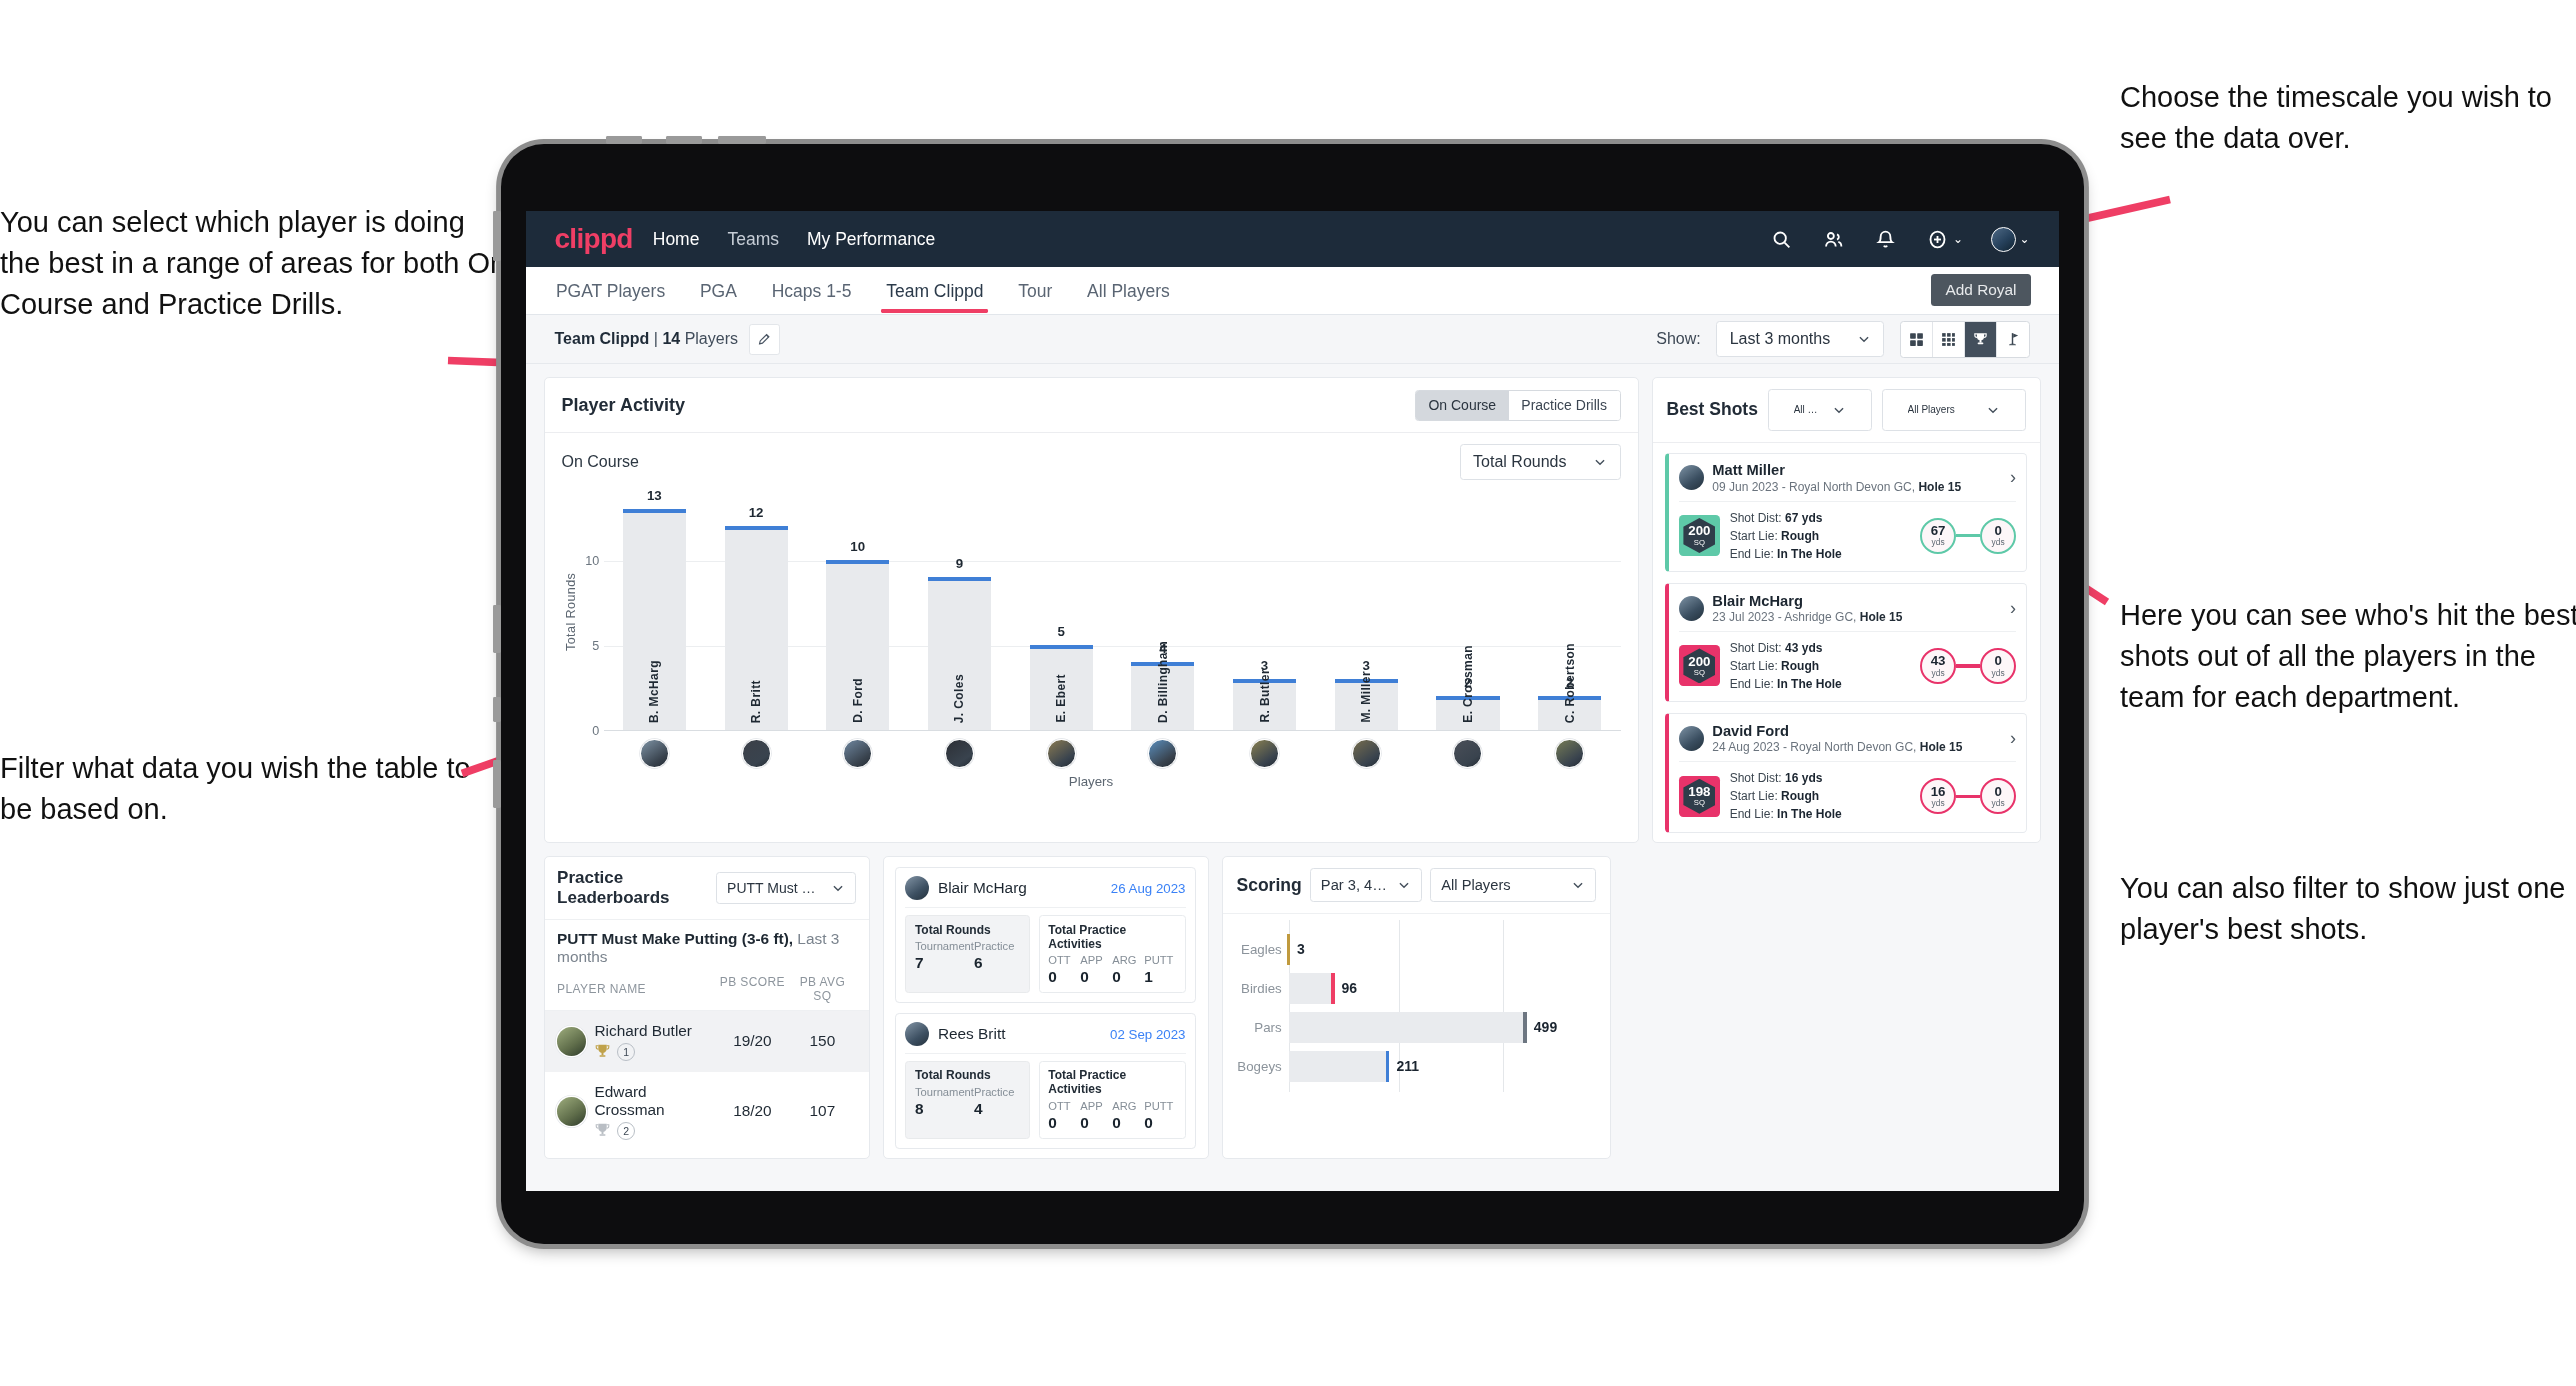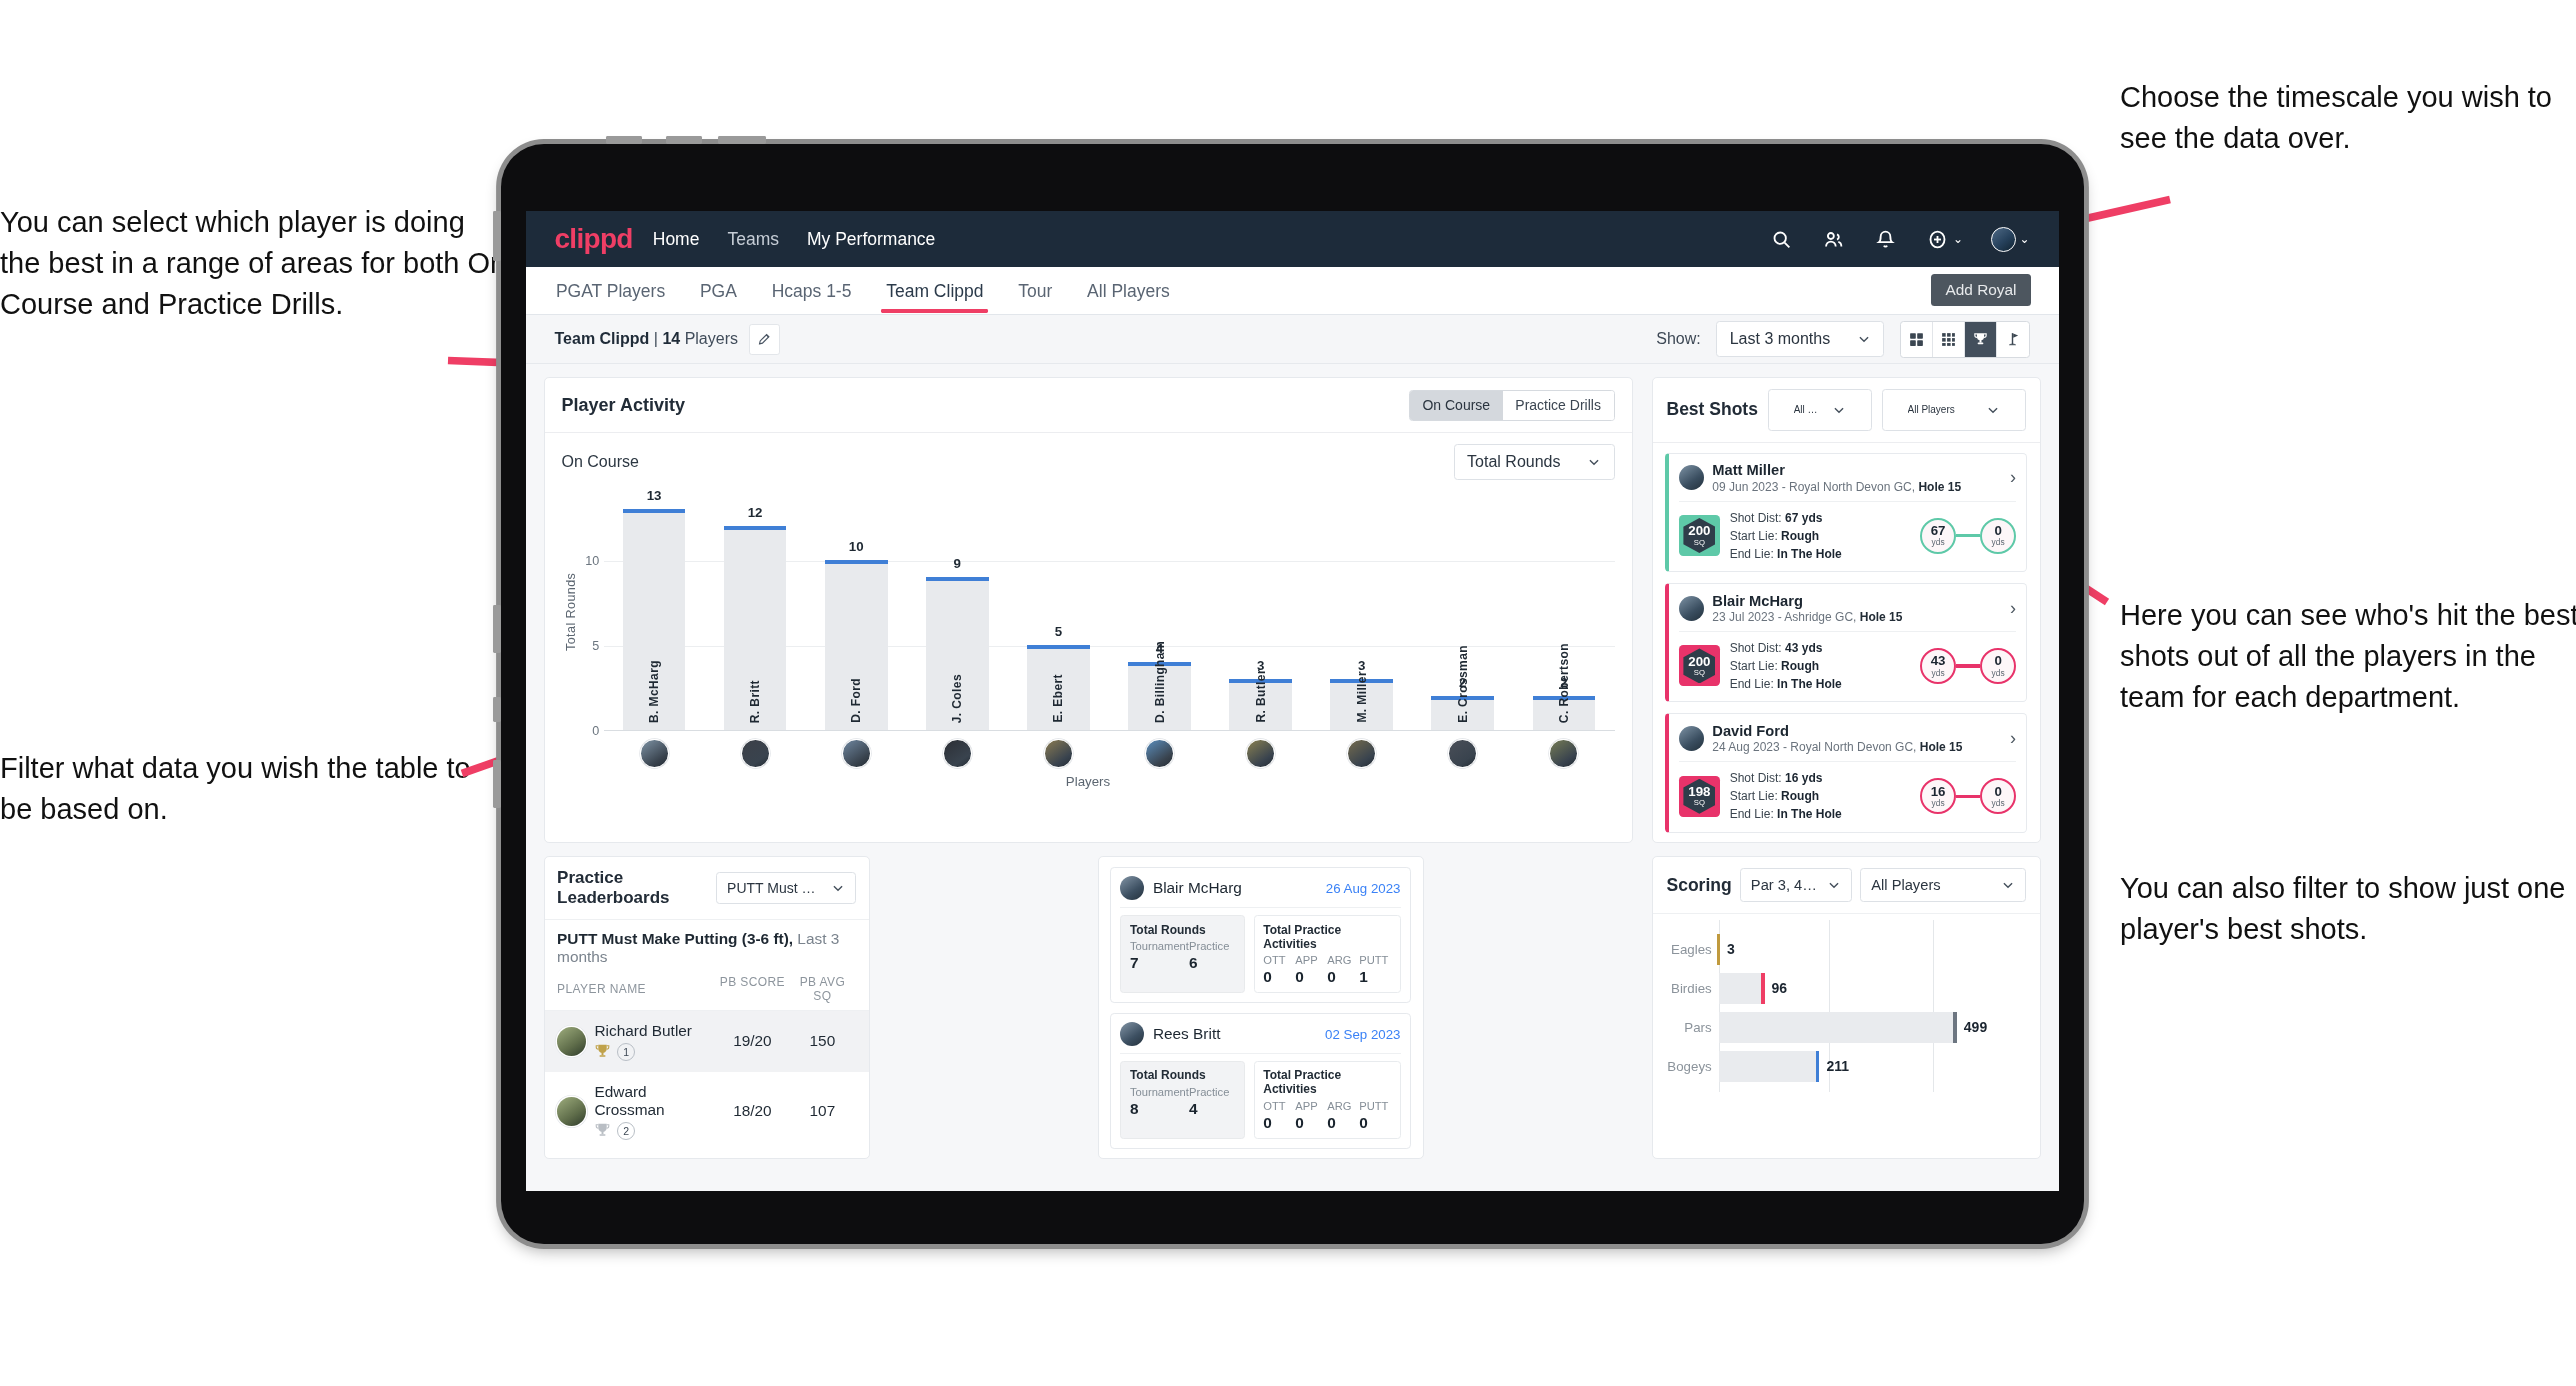--- a/index.html
+++ b/index.html
@@ -111,21 +111,21 @@
   .chev { width: 14px; height: 14px; flex: none; }
   .chev svg { width: 14px; height: 14px; stroke: #45505c; stroke-width: 2.4; fill: none; }
   .view-group { display: flex; border: 0.7px solid #d7dbe0; border-radius: 3.5px; overflow: hidden; background: #fff; }
   .view-btn { width: 32px; height: 35px; display: flex; align-items: center; justify-content: center; border-right: 0.7px solid #e2e5e9; }
   .view-btn:last-child { border-right: none; }
   .view-btn.active { background: #434f5c; }
   .view-btn svg { width: 17px; height: 17px; }
 
   
   #content { padding: 12.6px 18px; display: flex; flex-direction: column; gap: 12.6px; }
-  .row { display: flex; gap: 19px; justify-content: space-between; }
+  .row { display: flex; gap: 13px; }
   .card { background: #fff; border: 0.7px solid #e6e9ed; border-radius: 4.9px; }
 
   
   #player-activity { flex: 1; }
   .card-head { display: flex; align-items: center; padding: 12.6px 17px 11.2px; border-bottom: 0.7px solid #ecedf0; gap: 12.6px; }
   .card-title { font-size: 18px; font-weight: 700; color: #222c37; }
   .seg { margin-left: auto; display: flex; border: 0.7px solid #d6dadf; border-radius: 3.5px; overflow: hidden; }
   .seg div { font-size: 14px; padding: 6.3px 12.6px; color: #3c4652; background: #fff; }
   .seg div.on { background: #d4d8dd; color: #2a343f; }
   .pa-body { padding: 11.2px 17px 15.4px; }

